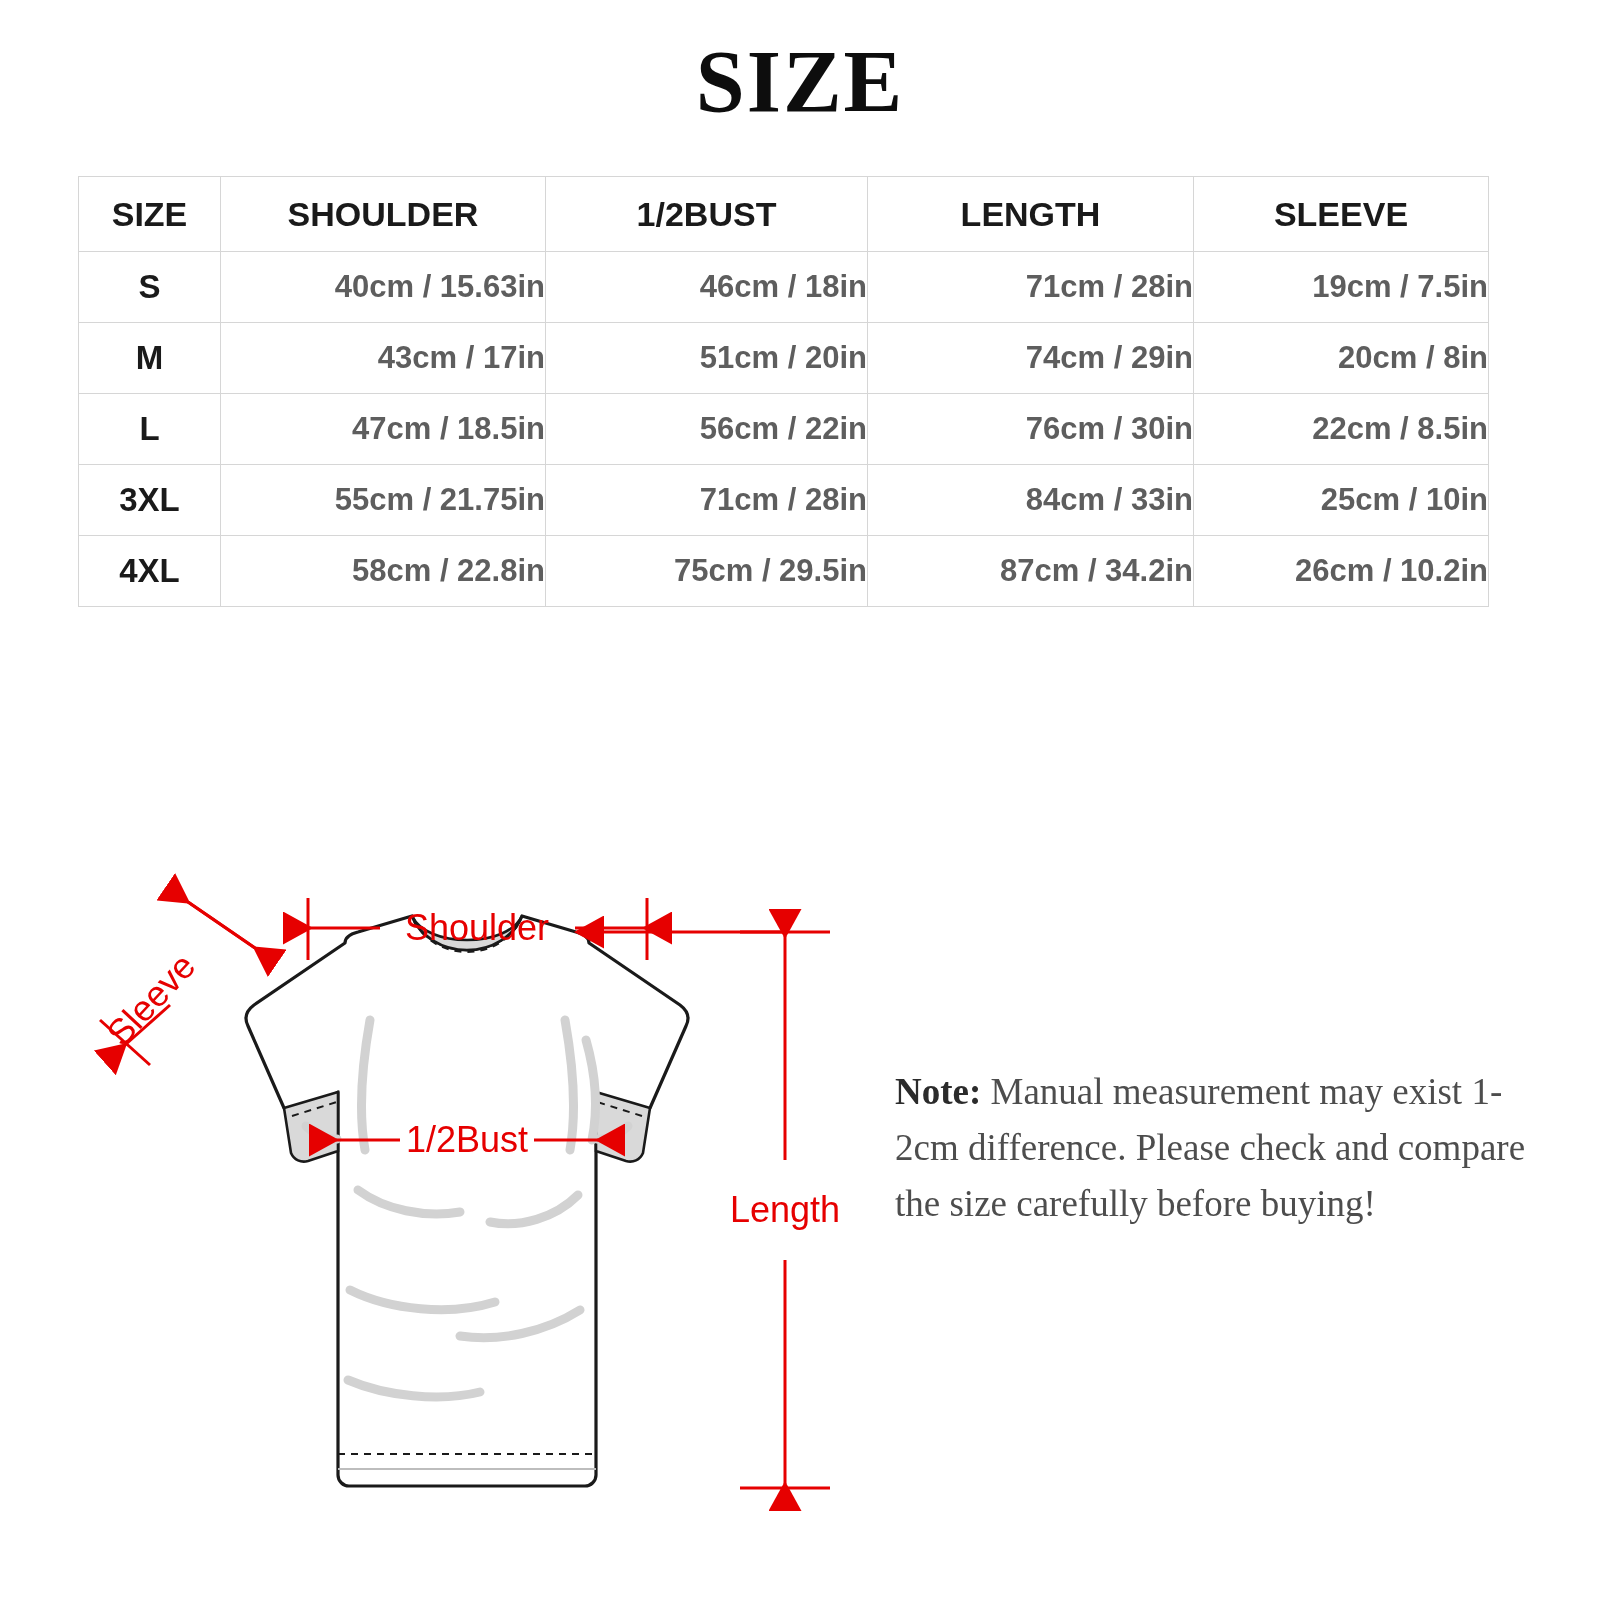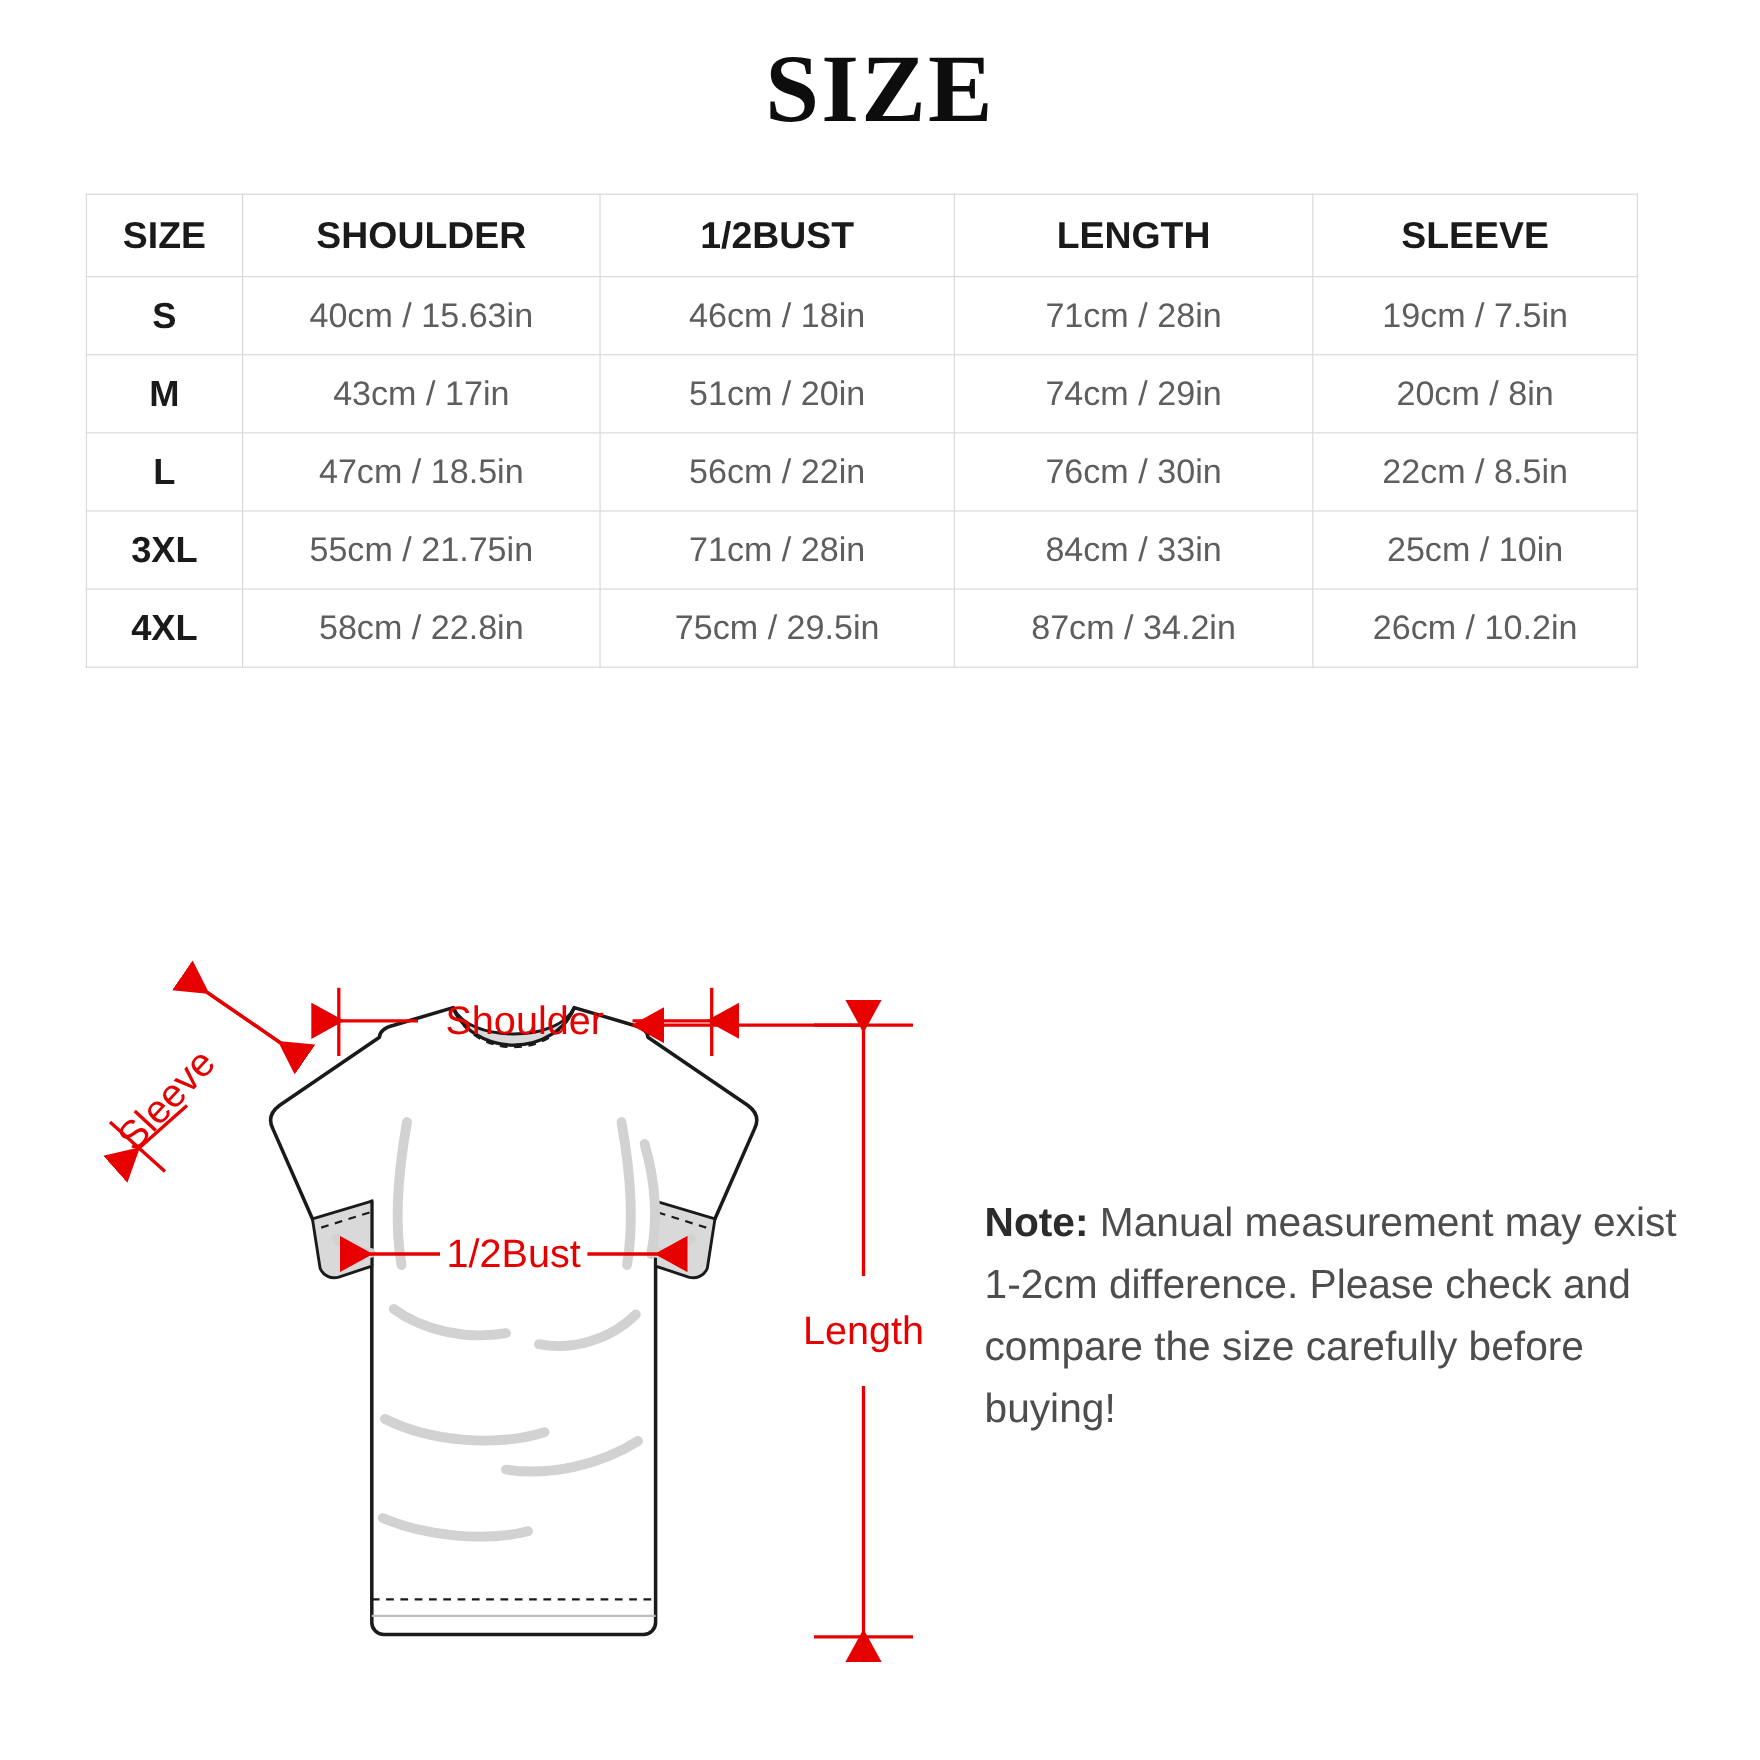--- a/index.html
+++ b/index.html
@@ -53,21 +53,22 @@
     height: 74px;
   }
   .size-table tbody td.size-cell {
     font-size: 33px;
     font-weight: bold;
     color: #1a1a1a;
   }
   .size-table tbody td.val-cell {
     font-size: 31px;
     color: #5e5e5e;
-    font-weight: normal;
+    font-weight: bold;
+    text-align: right;
   }
   .col-size   { width: 142px; }
   .col-shoulder { width: 325px; }
   .col-bust   { width: 322px; }
   .col-length { width: 326px; }
   .col-sleeve { width: 295px; }
 
   
   .illustration {
     position: absolute;
@@ -79,25 +80,26 @@
   .shirt-svg {
     position: absolute;
     top: 0;
     left: 40px;
   }
 
   
   .note {
     position: absolute;
     left: 895px;
-    top: 244px;
+    top: 224px;
     width: 640px;
     font-size: 37px;
     line-height: 1.52;
     color: #4d4d4d;
+    font-family: Liberation Serif, serif;
   }
   .note b {
     color: #2b2b2b;
     font-weight: bold;
   }
 </style>
 </head>
 <body>
 
 <div class="title">SIZE</div>

